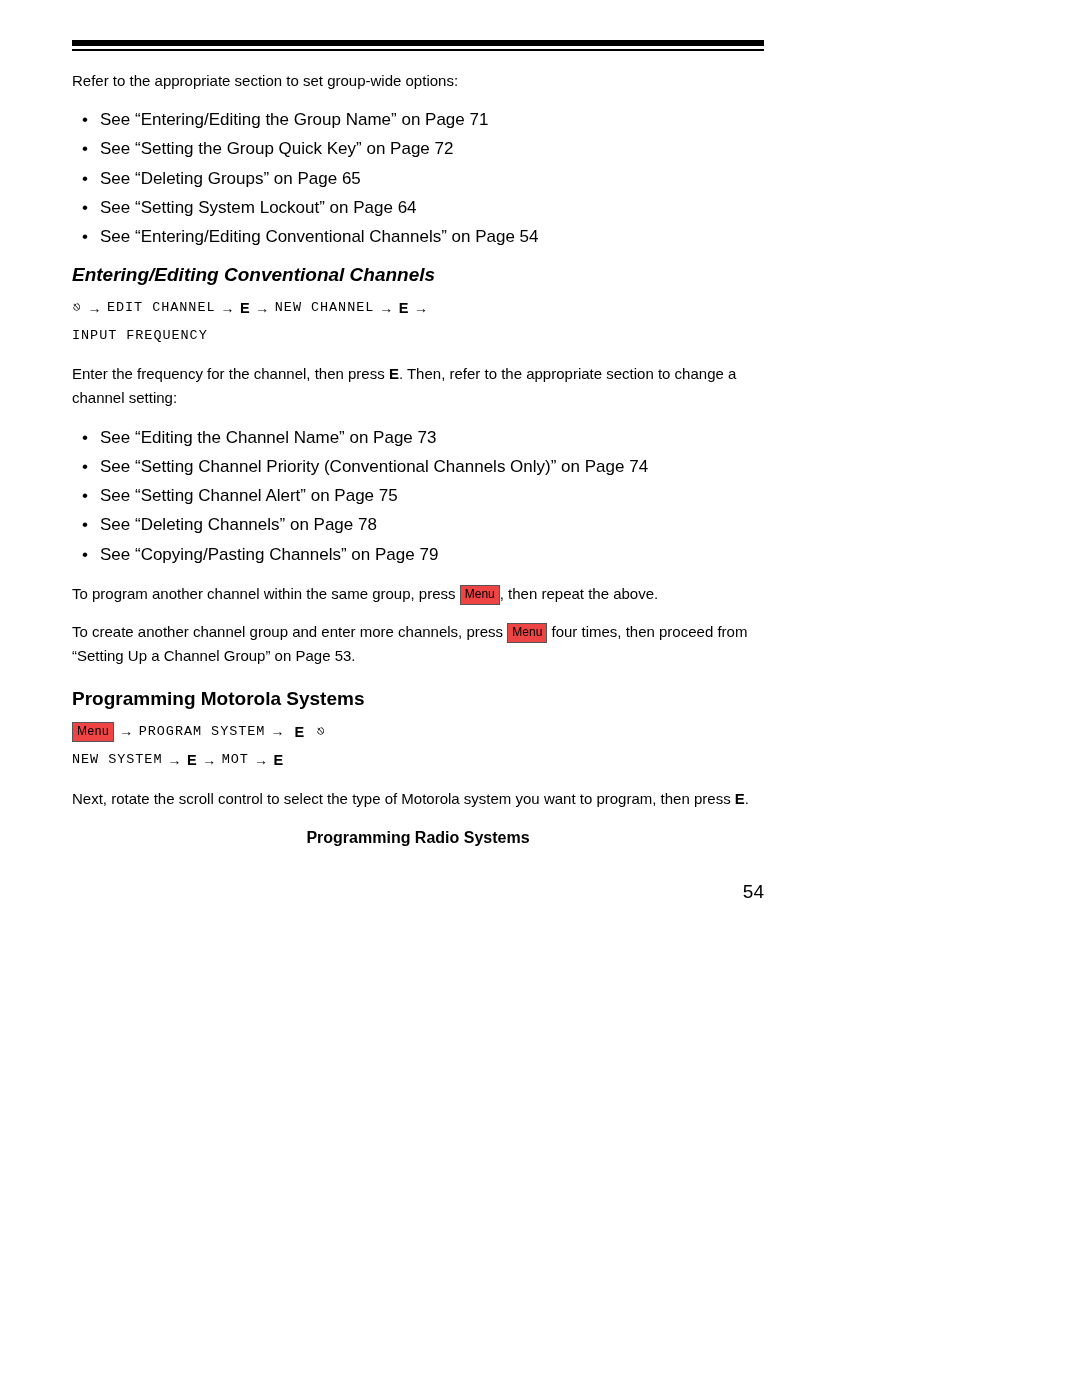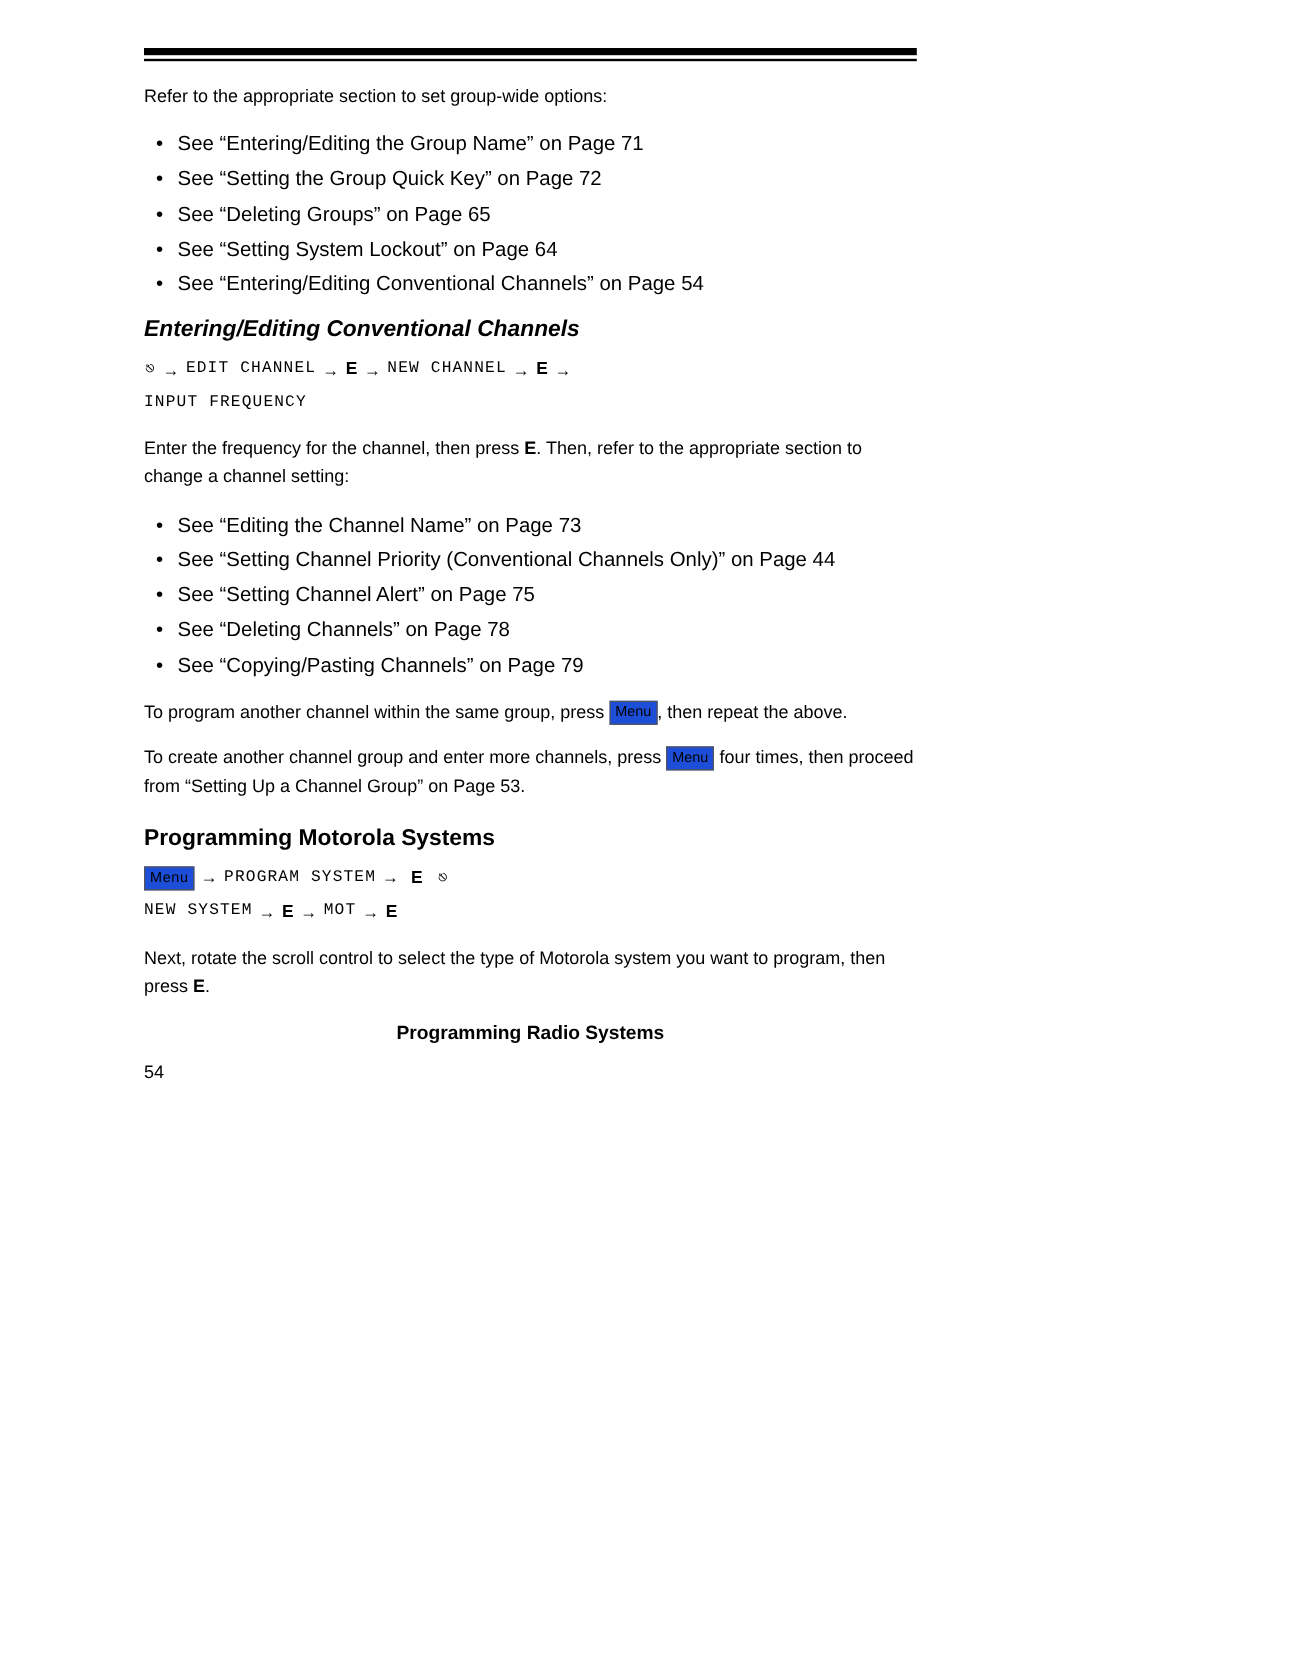--- a/index.html
+++ b/index.html
@@ -15,21 +15,21 @@
       font-family: Arial, Helvetica, sans-serif;
       font-size: 15px;
       color: #000000;
       padding: 0;
     }
 
     .page-container {
       width: 884px;
       min-height: 1397px;
       background: #ffffff;
-      padding: 40px 120px 60px 120px;
+      padding: 40px 120px 60px 72px;
       position: relative;
     }
 
     .top-rule-thick {
       border: none;
       border-top: 6px solid #000000;
       margin-bottom: 3px;
     }
 
     .top-rule-thin {
@@ -97,21 +97,21 @@
       gap: 3px;
     }
 
     .cmd-block {
       display: inline-block;
       border: 1px solid #555;
       padding: 1px 4px;
       font-size: 12px;
       font-family: Arial, Helvetica, sans-serif;
       font-weight: normal;
-      background: #1d4ed8;
+      background: #ef4444;
       vertical-align: middle;
       line-height: 1.3;
     }
 
     .cmd-text {
       font-family: 'Courier New', Courier, monospace;
       font-size: 13.5px;
       letter-spacing: 0.07em;
     }
 
@@ -133,23 +133,23 @@
       line-height: 1.8;
     }
 
     .body-text {
       font-size: 15px;
       line-height: 1.6;
       margin-bottom: 14px;
     }
 
     .page-number {
-      text-align: left;
-      font-size: 15px;
-      margin-top: 14px;
+      text-align: right;
+      font-size: 19px;
+      margin-top: 34px;
     }
 
     .power-symbol {
       font-size: 13px;
       display: inline-block;
       vertical-align: middle;
       margin: 0 1px;
     }
   </style>
 </head>
@@ -189,21 +189,21 @@
       <span class="cmd-text">INPUT FREQUENCY</span>
     </div>
   </div>
 
   <p class="body-text">
     Enter the frequency for the channel, then press <strong>E</strong>. Then, refer to the appropriate section to change a channel setting:
   </p>
 
   <ul class="bullet-list">
     <li><span>See “Editing the Channel Name” on Page 73</span></li>
-    <li><span>See “Setting Channel Priority (Conventional Channels Only)” on Page 44</span></li>
+    <li><span>See “Setting Channel Priority (Conventional Channels Only)” on Page 74</span></li>
     <li><span>See “Setting Channel Alert” on Page 75</span></li>
     <li><span>See “Deleting Channels” on Page 78</span></li>
     <li><span>See “Copying/Pasting Channels” on Page 79</span></li>
   </ul>
 
   <p class="body-text">
     To program another channel within the same group, press <span class="cmd-block">Menu</span>, then repeat the above.
   </p>
 
   <p class="body-text">

